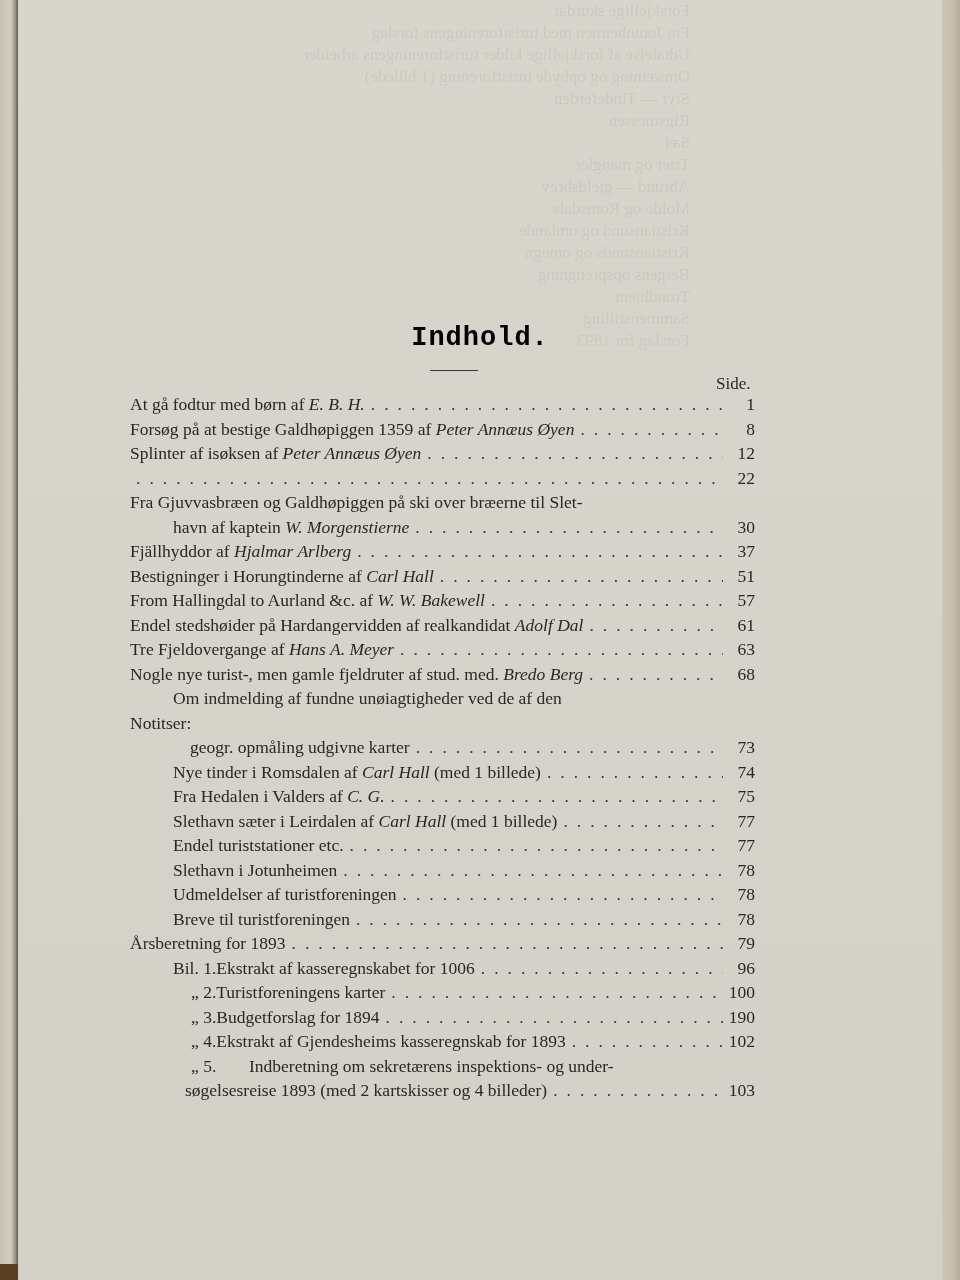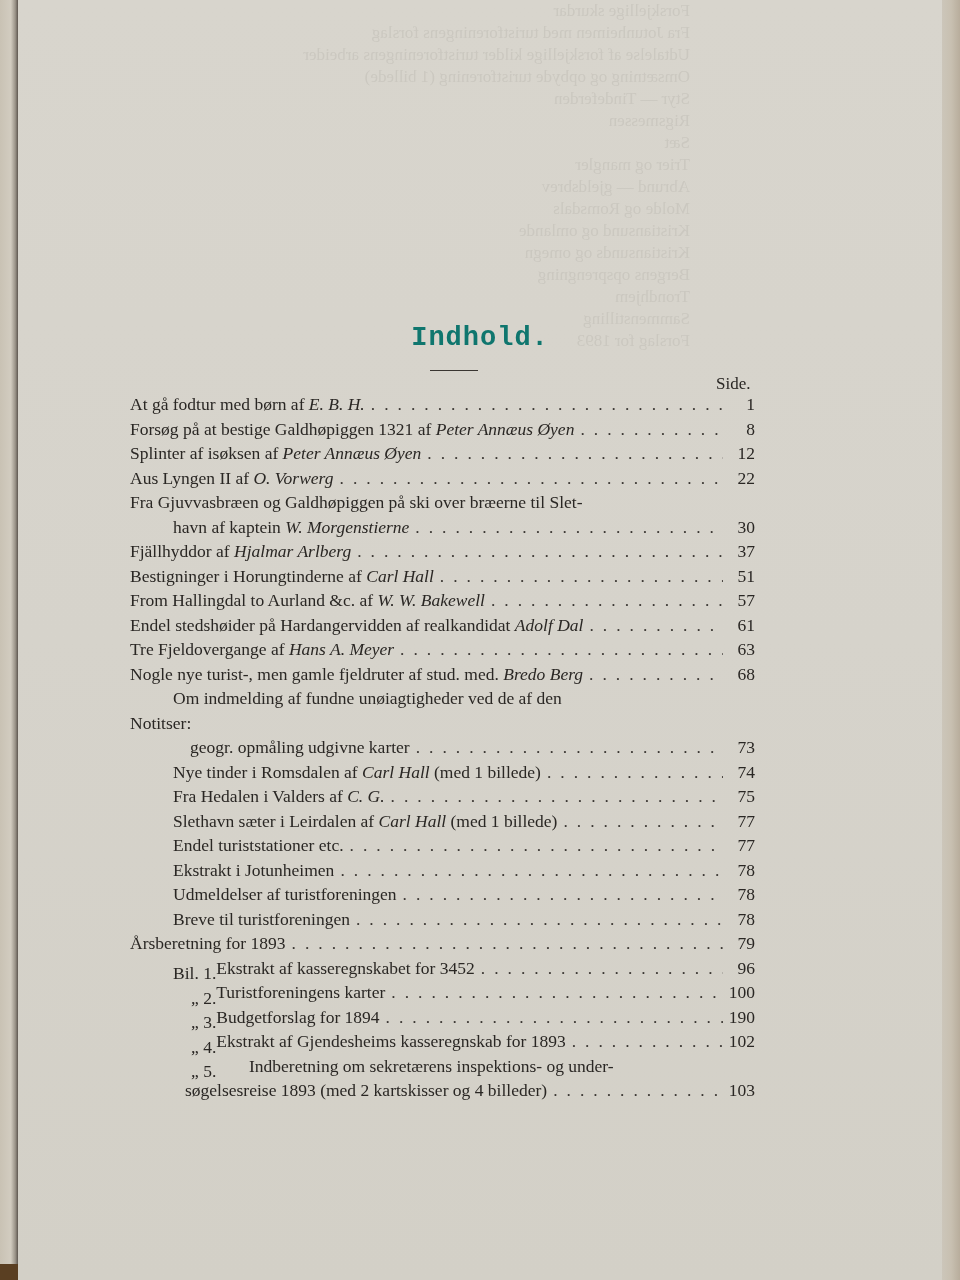--- a/index.html
+++ b/index.html
@@ -31,35 +31,35 @@
     color: #c6c3bb; font-size: 17px; line-height: 22px;
     transform: scaleX(-1); opacity: 0.7;
   }
   .ghost div { white-space: nowrap; text-align: left; padding-left: 80px; }
 
   .title {
     position: absolute; left: 0; width: 960px; top: 305px;
     text-align: center;
     font-family: "Liberation Mono", "DejaVu Sans Mono", monospace;
     font-weight: bold; font-size: 27px; letter-spacing: 1px;
-    color: #0f766e;
+    color: #000000;
   }
   .rule {
     position: absolute; left: 430px; top: 370px; width: 48px; height: 1px;
     background: #3a3632;
   }
   .side-label {
     position: absolute; left: 716px; top: 374px; font-size: 17px;
   }
   .toc {
     position: absolute; left: 130px; top: 392px; width: 625px;
     font-size: 17.5px;
   }
   .row {
-    display: flex; align-items: center;
+    display: flex; align-items: flex-end;
     height: 24.5px; line-height: 24.5px;
     white-space: nowrap;
   }
   .row .text { flex: 0 0 auto; }
   .row .text i { font-style: italic; }
   .row .dots {
     flex: 1 1 auto; overflow: hidden; margin: 0 6px;
     letter-spacing: 9px; color: #3a3632; text-align: right;
   }
   .row .page-num { flex: 0 0 auto; min-width: 26px; text-align: right; }
@@ -99,31 +99,30 @@
 <div class="rule"></div>
 <div class="side-label">Side.</div>
 
 <div class="toc" id="toc">
     <div class="row">
       <span class="text"><span>At gå fodtur med børn af </span><i>E. B. H.</i></span>
       <span class="dots">................................................................................</span>
       <span class="page-num">1</span>
     </div>
     <div class="row">
-      <span class="text"><span>Forsøg på at bestige Galdhøpiggen 1321 af </span><i>Peter Annæus Øyen</i></span>
+      <span class="text"><span>Forsøg på at bestige Galdhøpiggen 1359 af </span><i>Peter Annæus Øyen</i></span>
       <span class="dots">................................................................................</span>
       <span class="page-num">8</span>
     </div>
     <div class="row">
       <span class="text"><span>Splinter af isøksen af </span><i>Peter Annæus Øyen</i></span>
       <span class="dots">................................................................................</span>
       <span class="page-num">12</span>
     </div>
     <div class="row">
-      <span class="text"><span>Aus Lyngen II af </span><i>O. Vorwerg</i></span>
       <span class="dots">................................................................................</span>
       <span class="page-num">22</span>
     </div>
     <div class="row">
       <span class="text"><span>Fra Gjuvvasbræen og Galdhøpiggen på ski over bræerne til Slet-</span></span>
     </div>
     <div class="row ind1">
       <span class="text"><span>havn af kaptein </span><i>W. Morgenstierne</i></span>
       <span class="dots">................................................................................</span>
       <span class="page-num">30</span>
@@ -183,42 +182,42 @@
       <span class="text"><span>Slethavn sæter i Leirdalen af </span><i>Carl Hall</i><span> (med 1 billede)</span></span>
       <span class="dots">................................................................................</span>
       <span class="page-num">77</span>
     </div>
     <div class="row ind1">
       <span class="text"><span>Endel turiststationer etc.</span></span>
       <span class="dots">................................................................................</span>
       <span class="page-num">77</span>
     </div>
     <div class="row ind1">
-      <span class="text"><span>Ekstrakt i Jotunheimen</span></span>
+      <span class="text"><span>Slethavn i Jotunheimen</span></span>
       <span class="dots">................................................................................</span>
       <span class="page-num">78</span>
     </div>
     <div class="row ind1">
       <span class="text"><span>Udmeldelser af turistforeningen</span></span>
       <span class="dots">................................................................................</span>
       <span class="page-num">78</span>
     </div>
     <div class="row ind1">
       <span class="text"><span>Breve til turistforeningen</span></span>
       <span class="dots">................................................................................</span>
       <span class="page-num">78</span>
     </div>
     <div class="row">
       <span class="text"><span>Årsberetning for 1893</span></span>
       <span class="dots">................................................................................</span>
       <span class="page-num">79</span>
     </div>
     <div class="row bil-indent">
       <span class="bil-num">Bil. 1.</span>
-      <span class="text">Ekstrakt af kasseregnskabet for 3452</span>
+      <span class="text">Ekstrakt af kasseregnskabet for 1006</span>
       <span class="dots">................................................................................</span>
       <span class="page-num">96</span>
     </div>
     <div class="row bil-indent">
       <span class="bil-num" style="padding-left: 18px; width: 58px;">„ 2.</span>
       <span class="text">Turistforeningens karter</span>
       <span class="dots">................................................................................</span>
       <span class="page-num">100</span>
     </div>
     <div class="row bil-indent">

